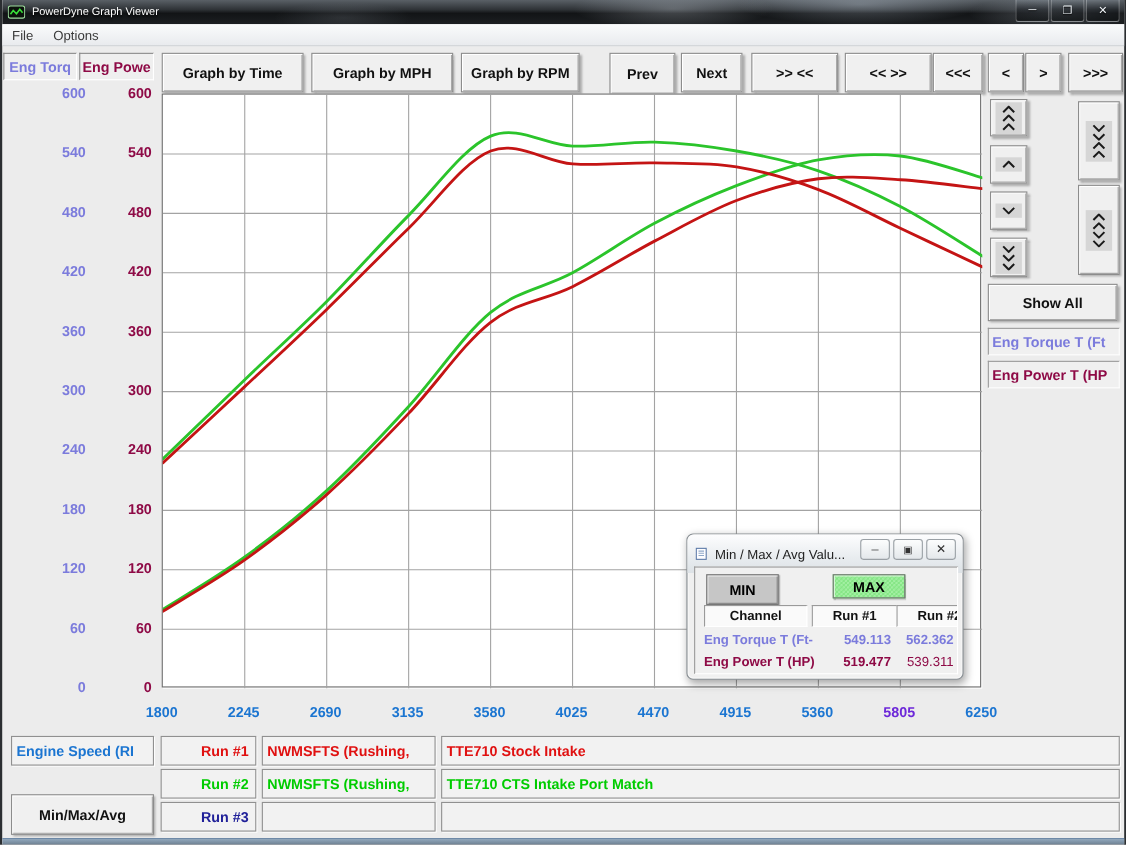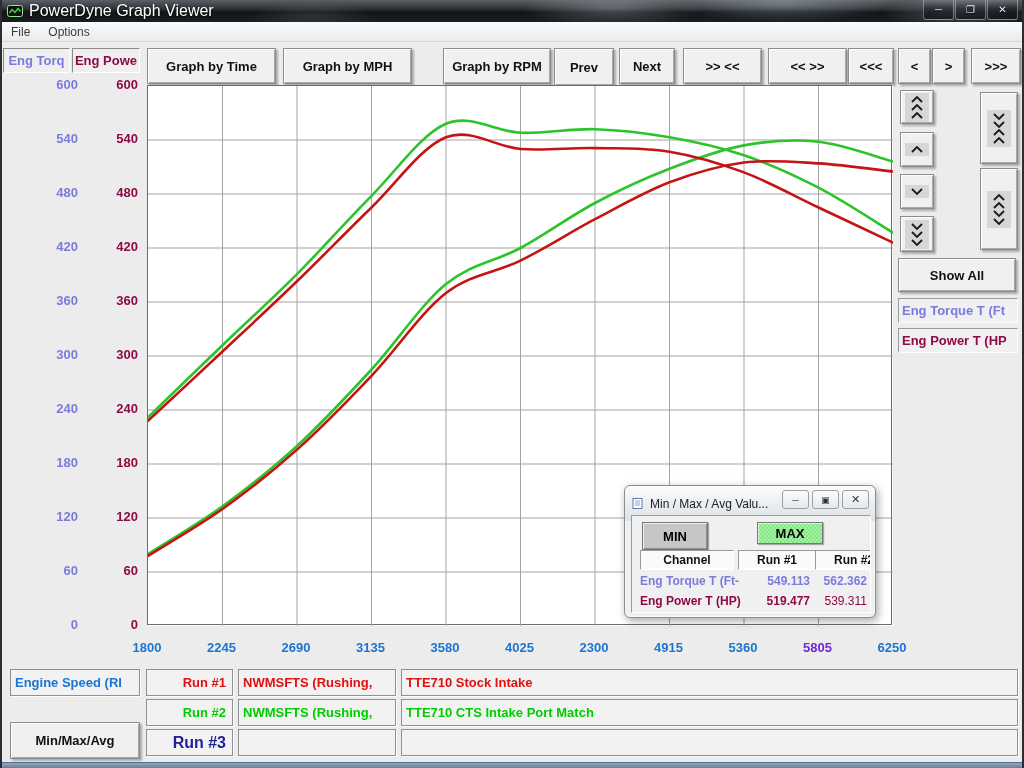--- a/index.html
+++ b/index.html
@@ -10,21 +10,21 @@
 
   
   #titlebar{left:0;top:0;width:1024px;height:22px;
     background-image:
       radial-gradient(ellipse 130px 26px at 610px 8px, rgba(225,233,242,.28), transparent 70%),
       radial-gradient(ellipse 160px 26px at 780px 4px, rgba(205,218,232,.33), transparent 70%),
       radial-gradient(ellipse 110px 22px at 955px 12px, rgba(215,225,238,.26), transparent 70%),
       radial-gradient(ellipse 90px 20px at 310px 16px, rgba(190,200,212,.14), transparent 70%),
       linear-gradient(180deg,#5a6066 0%,#2e3236 40%,#121416 55%,#1c1f22 100%);
     color:#fff;display:flex;align-items:center;padding-left:5px;}
-  #titlebar .title{font-size:16px;margin-left:6px;text-shadow:0 1px 2px #000;}
+  #titlebar .title{font-size:10px;margin-left:6px;text-shadow:0 1px 2px #000;}
   #win-buttons{position:absolute;right:8px;top:0;display:flex;}
   .wbtn{width:29px;height:19px;border:1px solid rgba(255,255,255,.35);border-top:none;
     background:linear-gradient(180deg,rgba(140,150,160,.35),rgba(20,24,28,.5) 45%,rgba(10,12,14,.6));
     color:#eef2f6;font-size:10px;display:flex;align-items:center;justify-content:center;
     border-radius:0 0 3px 3px;margin-left:1px;text-shadow:0 1px 1px #000;}
 
   
   #menubar{left:0;top:22px;width:1024px;height:20px;
     background:linear-gradient(#fafbfc,#e9ebee);border-bottom:1px solid #d2d5d9;
     display:flex;align-items:center;font-size:12px;color:#3a3a3a;}
@@ -112,21 +112,21 @@
   <div class="abs sunken" style="left:1px;top:48px;width:67px;height:25px;display:flex;align-items:center;justify-content:center;">
     <span style="font-size:13px;font-weight:bold;color:#7b7bdc;">Eng Torq</span>
   </div>
   <div class="abs sunken" style="left:70px;top:48px;width:68px;height:25px;display:flex;align-items:center;justify-content:center;">
     <span style="font-size:13px;font-weight:bold;color:#8e0a46;">Eng Powe</span>
   </div>
 
   <div id="toolbar">
       <div class="abs btn" style="left: 145px; top: 48px; width: 129px; height: 36px;">Graph by Time</div>
       <div class="abs btn" style="left: 281px; top: 48px; width: 129px; height: 36px;">Graph by MPH</div>
-      <div class="abs btn" style="left: 417px; top: 48px; width: 108px; height: 36px; margin-left: 24px;">Graph by RPM</div>
+      <div class="abs btn" style="left: 417px; top: 48px; width: 108px; height: 36px;">Graph by RPM</div>
       <div class="abs btn" style="left: 552px; top: 48px; width: 60px; height: 38px;">Prev</div>
       <div class="abs btn" style="left: 617px; top: 48px; width: 56px; height: 36px;">Next</div>
       <div class="abs btn" style="left: 681px; top: 48px; width: 79px; height: 36px;">&gt;&gt; &lt;&lt;</div>
       <div class="abs btn" style="left: 766px; top: 48px; width: 79px; height: 36px;">&lt;&lt; &gt;&gt;</div>
       <div class="abs btn" style="left: 846px; top: 48px; width: 46px; height: 36px;">&lt;&lt;&lt;</div>
       <div class="abs btn" style="left: 896px; top: 48px; width: 33px; height: 36px;">&lt;</div>
       <div class="abs btn" style="left: 930px; top: 48px; width: 33px; height: 36px;">&gt;</div>
       <div class="abs btn" style="left: 969px; top: 48px; width: 50px; height: 36px;">&gt;&gt;&gt;</div>
     </div>
 
@@ -182,21 +182,21 @@
       </svg>
     </div>
 
   <div id="xaxis">
       <div class="xlab" style="left: 115px; top: 640px; color: rgb(27, 117, 209);">1800</div>
       <div class="xlab" style="left: 189.5px; top: 640px; color: rgb(27, 117, 209);">2245</div>
       <div class="xlab" style="left: 264px; top: 640px; color: rgb(27, 117, 209);">2690</div>
       <div class="xlab" style="left: 338.5px; top: 640px; color: rgb(27, 117, 209);">3135</div>
       <div class="xlab" style="left: 413px; top: 640px; color: rgb(27, 117, 209);">3580</div>
       <div class="xlab" style="left: 487.5px; top: 640px; color: rgb(27, 117, 209);">4025</div>
-      <div class="xlab" style="left: 562px; top: 640px; color: rgb(27, 117, 209);">2300</div>
+      <div class="xlab" style="left: 562px; top: 640px; color: rgb(27, 117, 209);">4470</div>
       <div class="xlab" style="left: 636.5px; top: 640px; color: rgb(27, 117, 209);">4915</div>
       <div class="xlab" style="left: 711px; top: 640px; color: rgb(27, 117, 209);">5360</div>
       <div class="xlab" style="left: 785.5px; top: 640px; color: #6d28d9;">5805</div>
       <div class="xlab" style="left: 860px; top: 640px; color: rgb(27, 117, 209);">6250</div>
     </div>
 
   <div id="sidepanel">
     <div class="abs btn" style="left:896px;top:258px;width:118px;height:34px;">
       <span>Show All</span>
     </div>
@@ -299,21 +299,21 @@
       <div class="abs fieldbox" style="left: 144px; top: 699px; width: 87px; height: 27px; display: flex; align-items: center; justify-content: flex-end; padding: 0px 6px;">
         <span style="font-size: 13px; font-weight: bold; color: rgb(0, 204, 0);">Run #2</span>
       </div>
       <div class="abs fieldbox nowrap" style="left: 236px; top: 699px; width: 158px; height: 27px; display: flex; align-items: center; padding: 0px 4px;">
         <span class="nowrap" style="font-size: 13px; font-weight: bold; color: rgb(0, 204, 0);">NWMSFTS (Rushing,</span>
       </div>
       <div class="abs fieldbox nowrap" style="left: 399px; top: 699px; width: 617px; height: 27px; display: flex; align-items: center; padding: 0px 4px;">
         <span class="nowrap" style="font-size: 13px; font-weight: bold; color: rgb(0, 204, 0);">TTE710 CTS Intake Port Match</span>
       </div>
       <div class="abs fieldbox" style="left: 144px; top: 729px; width: 87px; height: 27px; display: flex; align-items: center; justify-content: flex-end; padding: 0px 6px;">
-        <span style="font-size: 16px; font-weight: bold; color: rgb(32, 32, 153);">Run #3</span>
+        <span style="font-size: 13px; font-weight: bold; color: rgb(32, 32, 153);">Run #3</span>
       </div>
       <div class="abs fieldbox nowrap" style="left: 236px; top: 729px; width: 158px; height: 27px; display: flex; align-items: center; padding: 0px 4px;">
         <span class="nowrap" style="font-size: 13px; font-weight: bold; color: rgb(32, 32, 153);"></span>
       </div>
       <div class="abs fieldbox nowrap" style="left: 399px; top: 729px; width: 617px; height: 27px; display: flex; align-items: center; padding: 0px 4px;">
         <span class="nowrap" style="font-size: 13px; font-weight: bold; color: rgb(32, 32, 153);"></span>
       </div>
     </div>
 
   <div id="dialog" class="abs">

